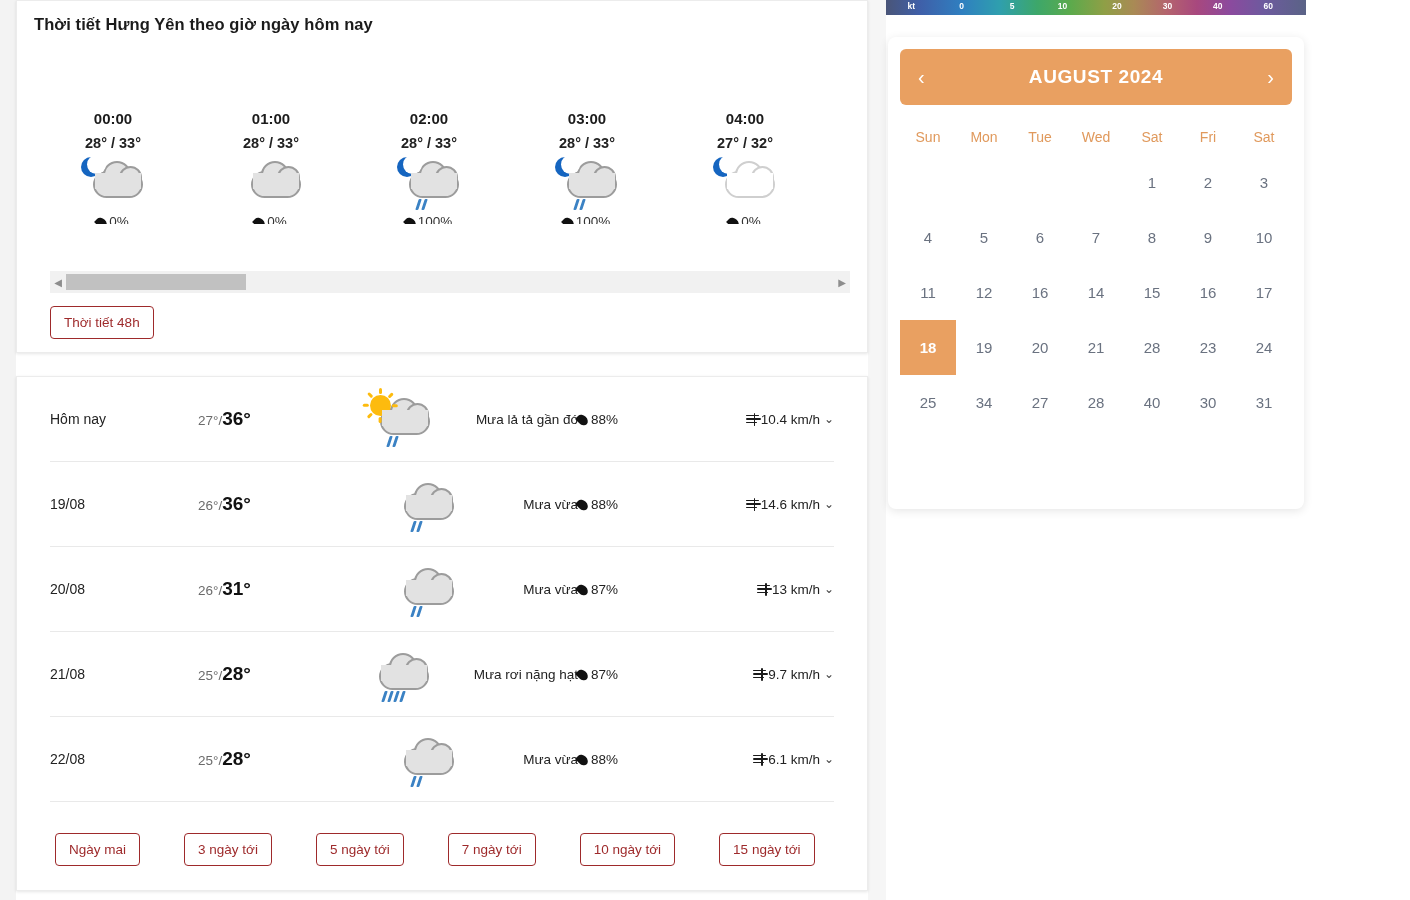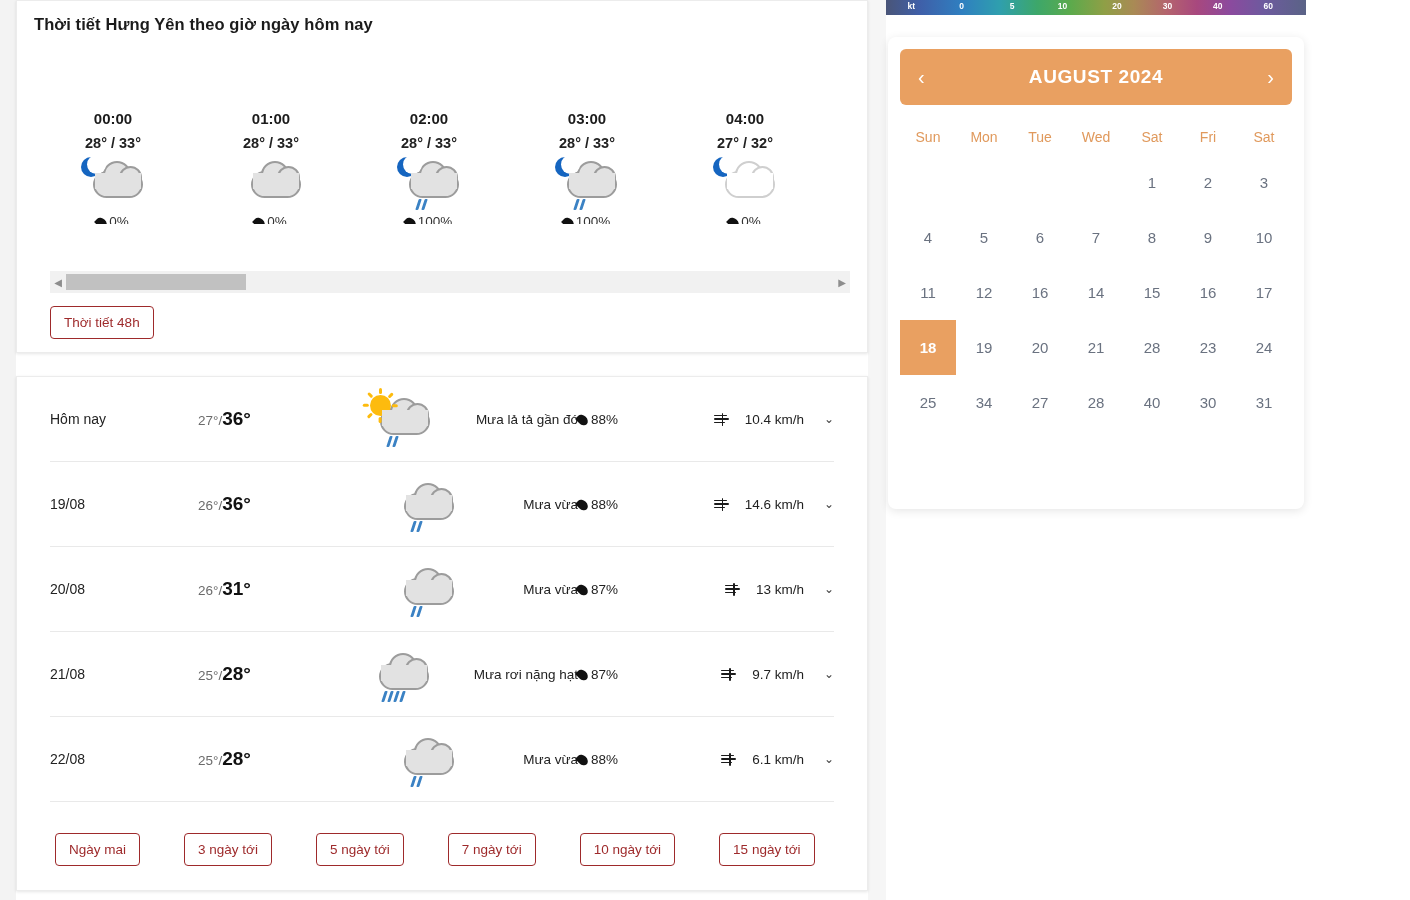--- a/index.html
+++ b/index.html
@@ -327,21 +327,21 @@
     align-items: center;
     gap: 4px;
   }
   .d-wind {
     flex: 1;
     font-size: 13.5px;
     color: #222;
     display: flex;
     align-items: center;
     justify-content: flex-end;
-    gap: 16px;
+    gap: 0;
   }
   .chev {
     font-size: 12px;
     color: #444;
     cursor: pointer;
     margin-left: 4px;
   }
 
   .wind-icon {
     position: relative;

